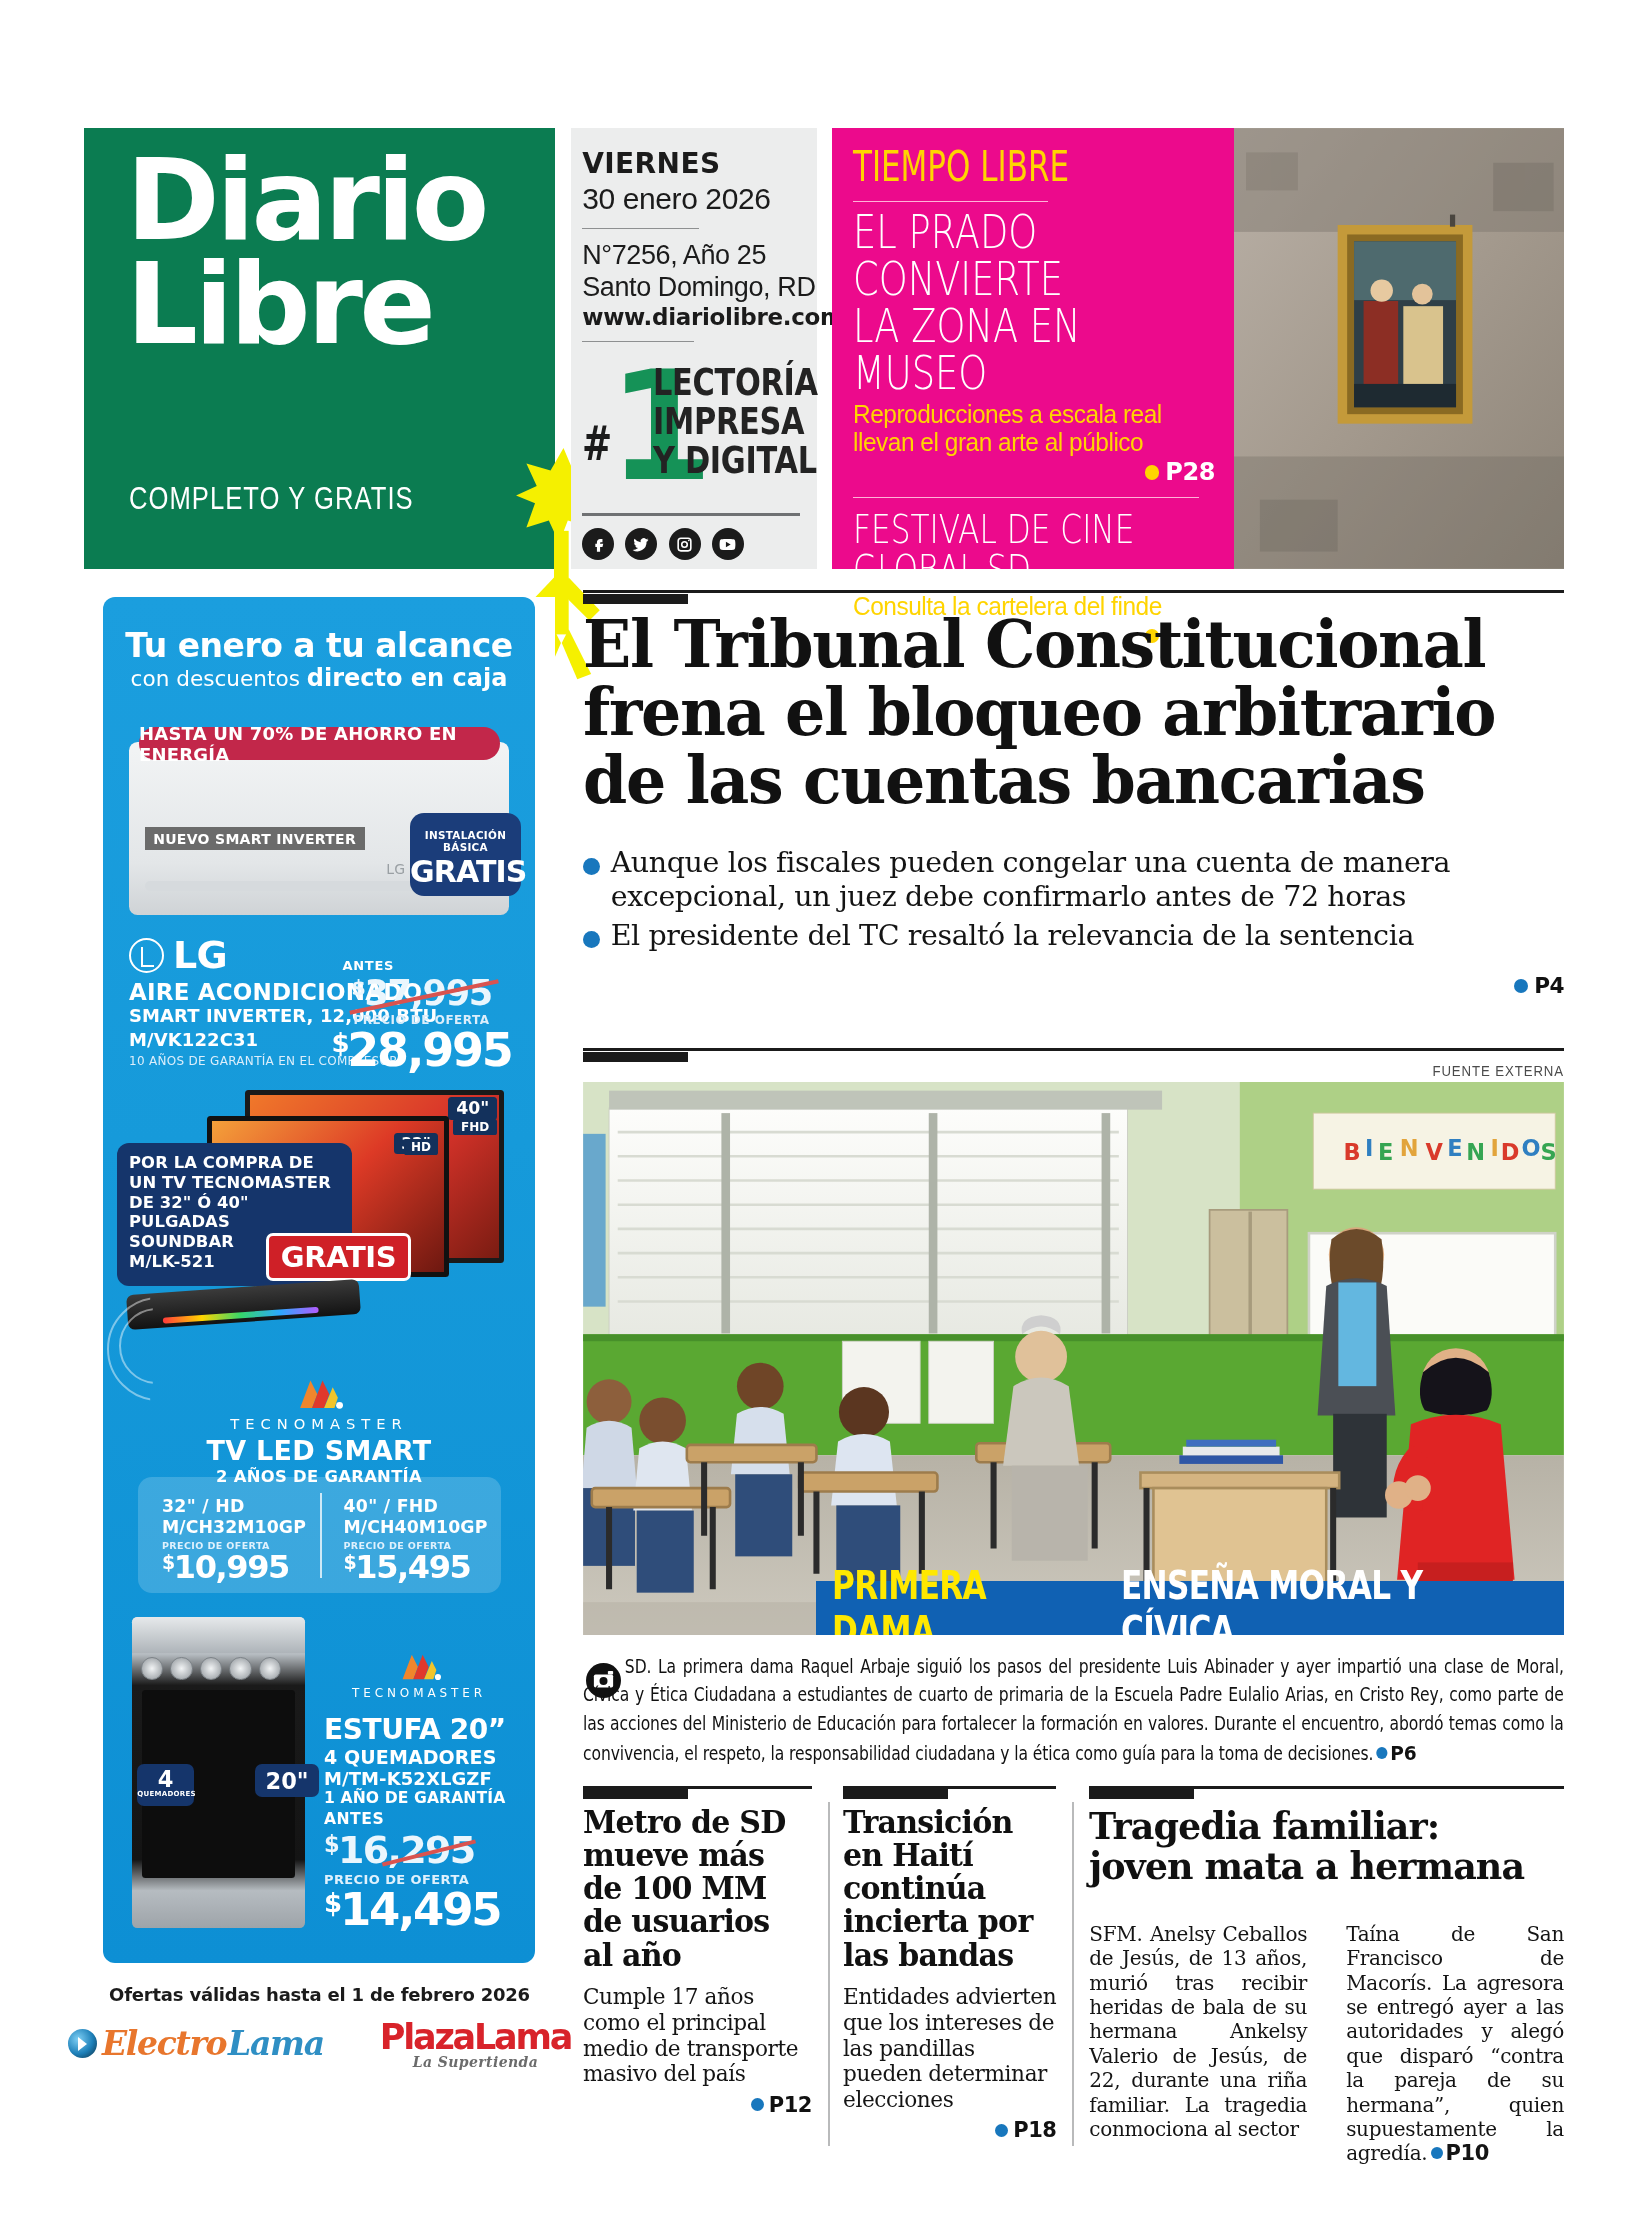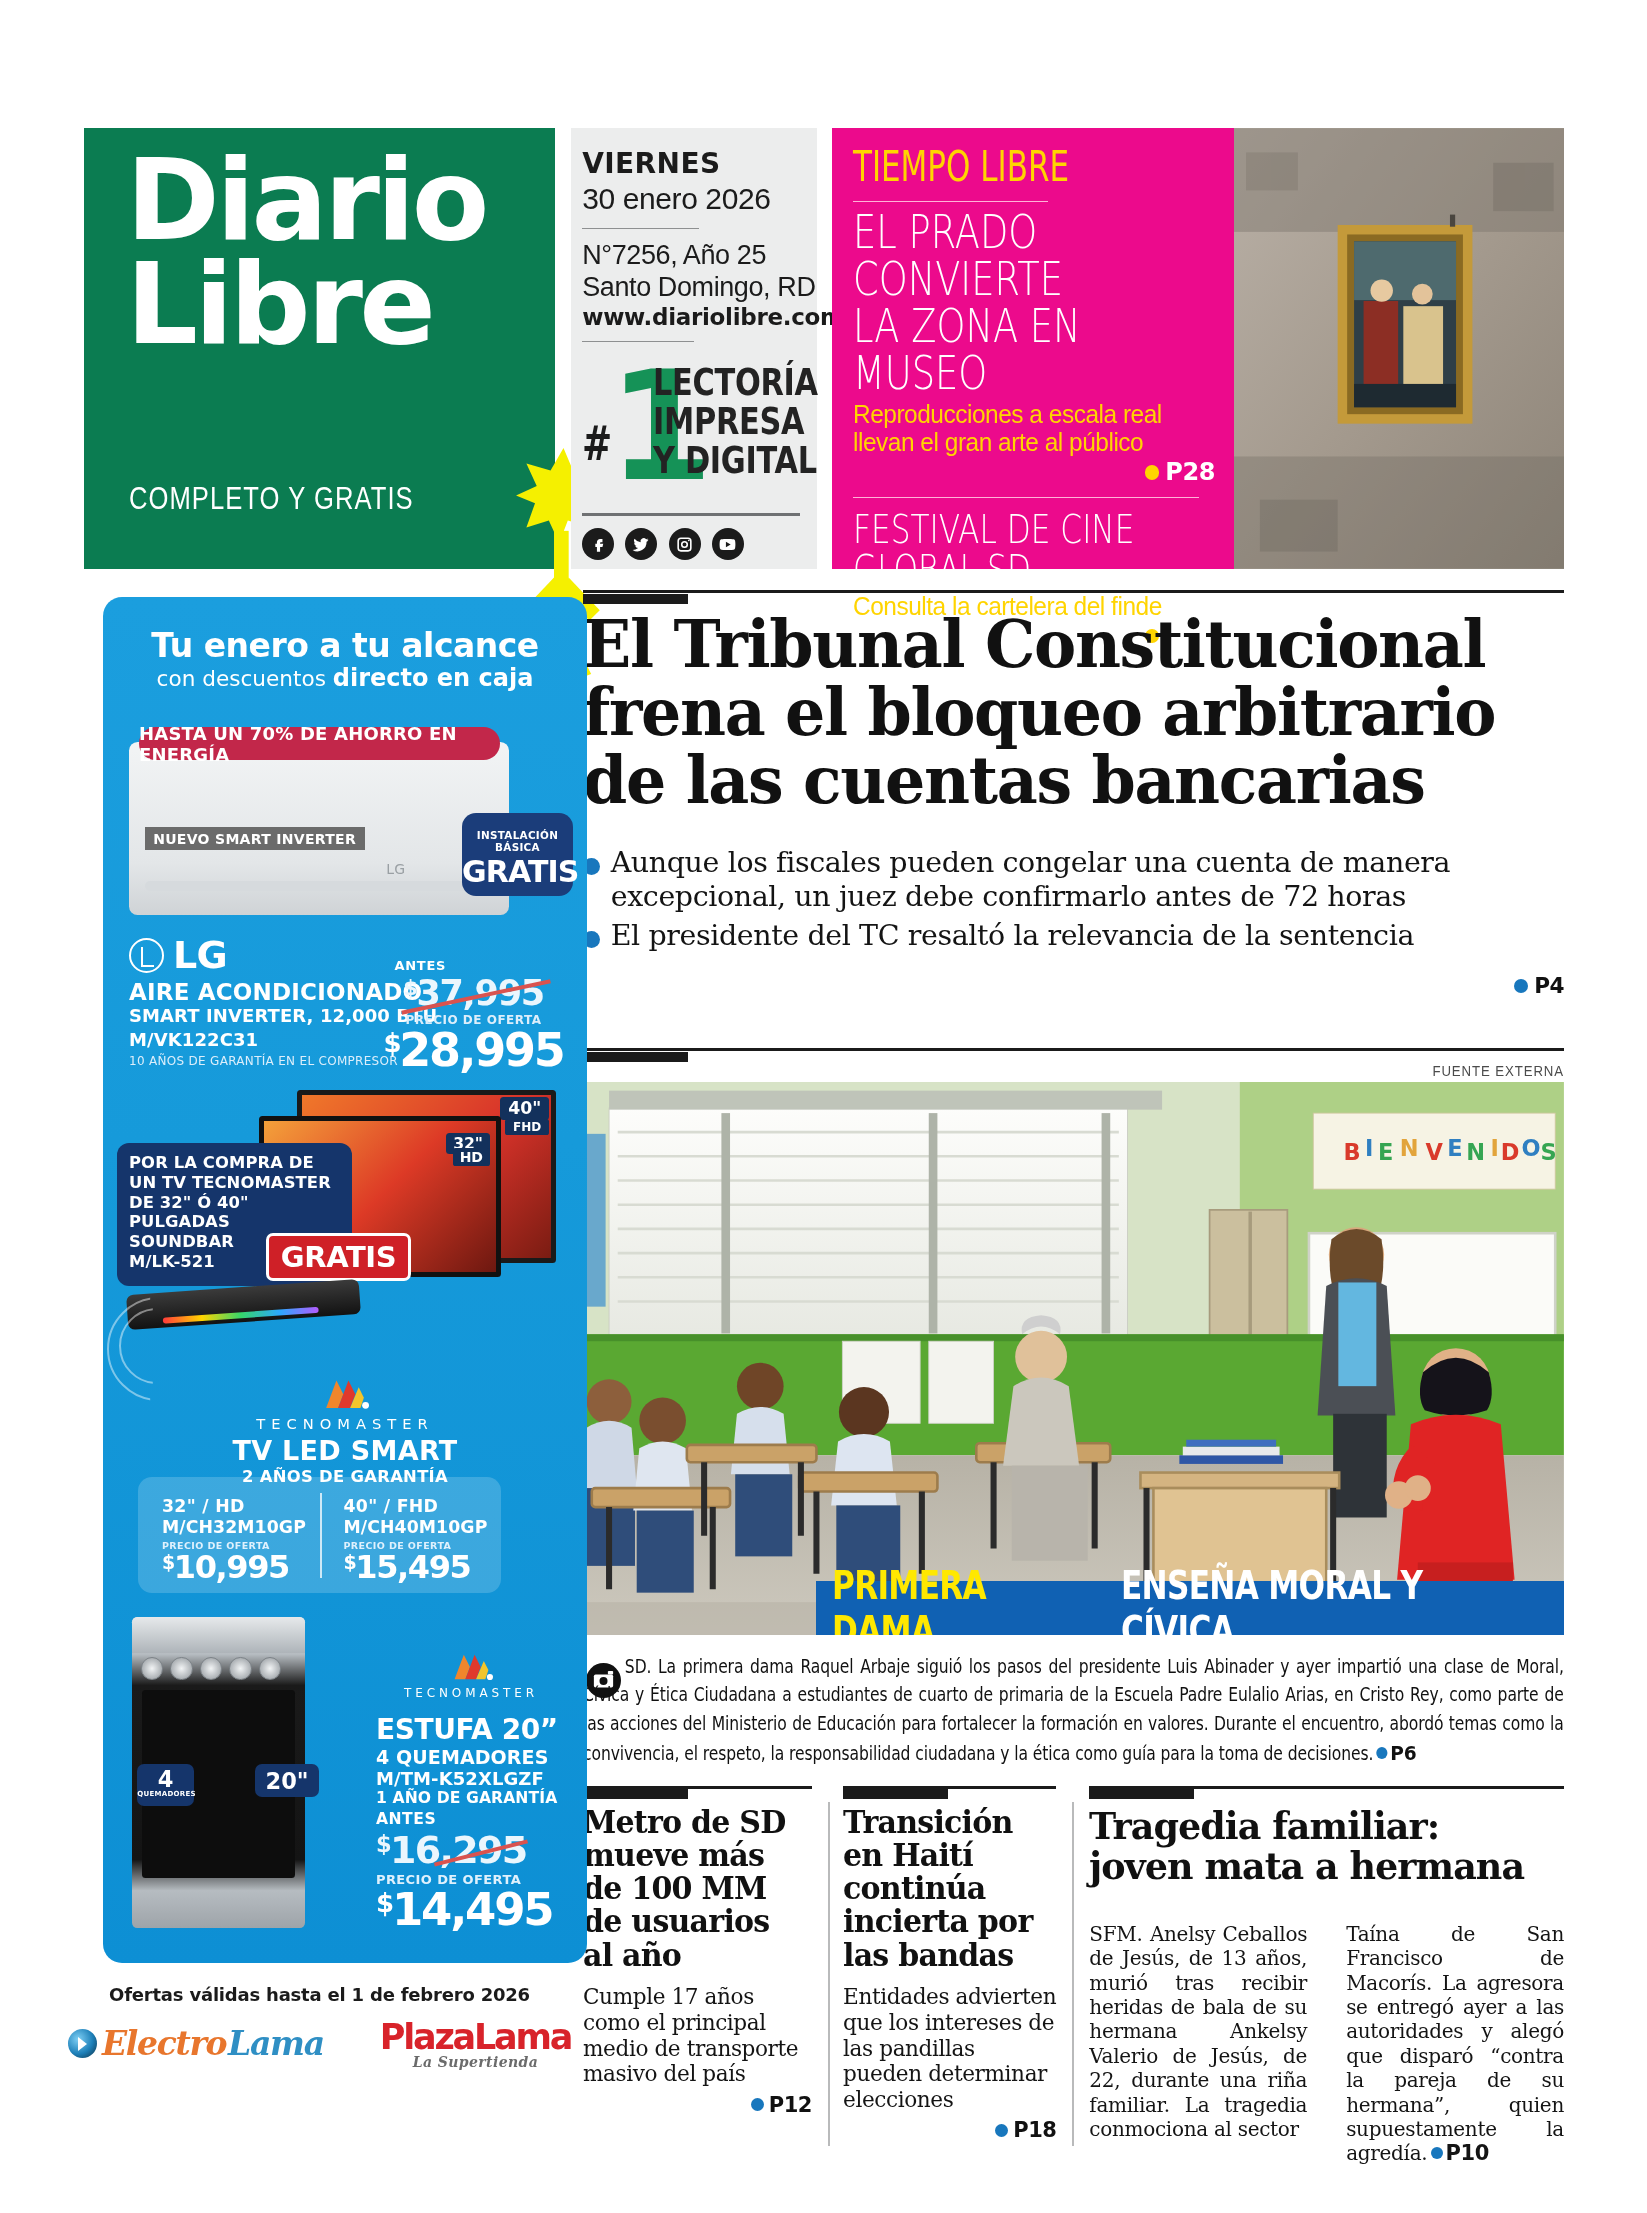--- a/index.html
+++ b/index.html
@@ -228,23 +228,23 @@
   }
   .inline-pg { font-family: "DejaVu Sans", sans-serif; font-weight: bold; font-size: 21px; }
 
   
   .ad {
     position: absolute; left: 84px; top: 597px;
     width: 471px; height: 1496px;
     background: #ffffff;
   }
   .ad-card {
-    position: absolute; left: 19px; top: 0; width: 484px; height: 1366px;
+    position: absolute; left: 19px; top: 0; width: 432px; height: 1366px;
     background: linear-gradient(#1b9ede 0%, #169ada 40%, #0d8fd4 100%);
-    border-radius: 19px; overflow: hidden;
+    border-radius: 12px; overflow: hidden;
   }
   .ad-h1 {
     position: absolute; left: 0; right: 0; top: 29px; text-align: center;
     font-family: "DejaVu Sans", sans-serif; font-weight: bold;
     font-size: 33px; color: #ffffff; letter-spacing: -0.5px;
   }
   .ad-h2 {
     position: absolute; left: 0; right: 0; top: 67px; text-align: center;
     font-family: "DejaVu Sans", sans-serif; font-size: 21.6px; color: #ffffff;
   }
@@ -304,21 +304,21 @@
     border-radius: 3.5px; border: 5.2px solid #1a1a1a;
   }
   .tv-front {
     position:absolute; right: 86px; top: 35px; width: 242px; height: 161px;
     background: linear-gradient(135deg,#f4a13a,#dd3a26 50%,#6d1810);
     border-radius: 3.5px; border: 5.2px solid #111;
   }
   .tv-badge40 { position:absolute; right: 38px; top: 15.6px; background:#13315c; color:#fff; font-family:"DejaVu Sans",sans-serif; font-weight:bold; font-size:17.3px; padding:1.7px 7.8px; border-radius:3.5px;}
   .tv-badge40s { position:absolute; right: 38px; top: 38px; background:#13315c; color:#fff; font-family:"DejaVu Sans",sans-serif; font-weight:bold; font-size:12px; padding:0.9px 7.8px; border-radius:2.6px;}
   .tv-badge32 { position:absolute; right: 97px; top: 52px; background:#13315c; color:#fff; font-family:"DejaVu Sans",sans-serif; font-weight:bold; font-size:15.6px; padding:1.7px 7px; border-radius:3.5px;}
-  .tv-badge32s{ position:absolute; right: 97px; top: 67px; background:#13315c; color:#fff; font-family:"DejaVu Sans",sans-serif; font-weight:bold; font-size:14px; padding:0.9px 7px; border-radius:2.6px;}
+  .tv-badge32s{ position:absolute; right: 97px; top: 58px; background:#13315c; color:#fff; font-family:"DejaVu Sans",sans-serif; font-weight:bold; font-size:12px; padding:0.9px 7px; border-radius:2.6px;}
 
   .promo-box {
     position:absolute; left: 14px; top: 62px; width: 235px;
     background: #15356b; border-radius: 12px; padding: 10.4px 12px 14px 12px;
   }
   .promo-box div { font-family:"DejaVu Sans",sans-serif; font-weight:bold; font-size:16.4px; color:#fff; line-height:1.2; letter-spacing:0.1px;}
   .gratis-red {
     position:absolute; left: 163px; top: 152px; width: 145px; height: 48px;
     background:#cf2027; border: 3.5px solid #fff; border-radius: 7px;
     display:flex; align-items:center; justify-content:center;

